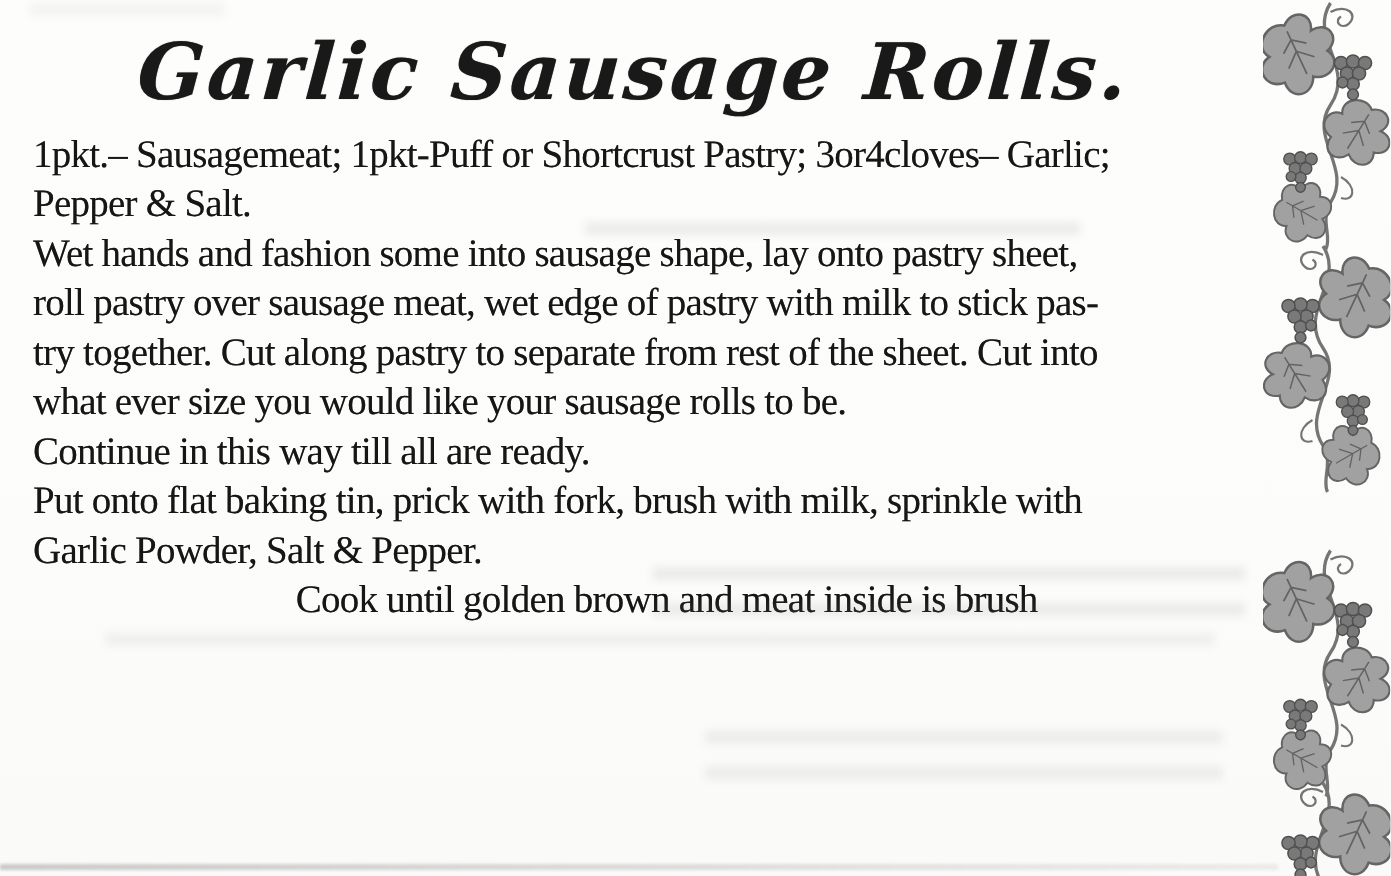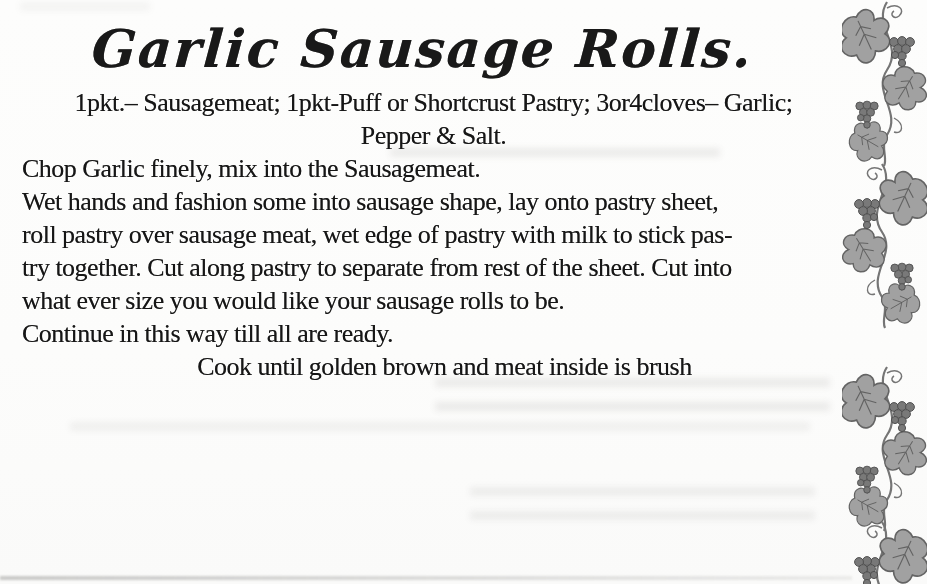--- a/index.html
+++ b/index.html
@@ -37,21 +37,21 @@
   .content p {
     margin: 0;
     padding-left: 22px;
     font-size: 26px;
     line-height: 33px;
     letter-spacing: -0.5px;
     white-space: pre-line;
     color: #161616;
     text-shadow: 0 0 0.4px rgba(0,0,0,0.5);
   }
-  .p-ingredients { margin-top: 18px; text-align: center; }
+  .p-ingredients { margin-top: 18px; }
   .p-chop       { margin-top: 27px; }
   .p-shape      { margin-top: 32px; }
   .p-bake       { margin-top: 26px; }
   .p-cook       { margin-top: 21px; text-align: center; padding-left: 0; width: 845px; }
 
   .vine {
     position: absolute; top: 0; right: 0;
     width: 85px; height: 584px;
     opacity: 0.92;
   }
@@ -78,26 +78,27 @@
 </style>
 </head>
 <body>
 
 <div class="paper"></div>
 
 <div class="content">
   <h1 class="title">Garlic Sausage Rolls.</h1>
   <p class="p-ingredients">1pkt.– Sausagemeat; 1pkt-Puff or Shortcrust Pastry; 3or4cloves– Garlic;
 Pepper &amp; Salt.</p>
-  <p class="p-chop">Chop Garlic finely, mix into the Sausagemeat.</p>
   <p class="p-shape">Wet hands and fashion some into sausage shape, lay onto pastry sheet,
 roll pastry over sausage meat, wet edge of pastry with milk to stick pas-
 try together. Cut along pastry to separate from rest of the sheet. Cut into
 what ever size you would like your sausage rolls to be.
 Continue in this way till all are ready.</p>
+  <p class="p-bake">Put onto flat baking tin, prick with fork, brush with milk, sprinkle with
+Garlic Powder, Salt &amp; Pepper.</p>
   <p class="p-cook">Cook until golden brown and meat inside is brush</p>
 </div>
 
 <svg class="vine" viewBox="0 0 85 584" xmlns="http://www.w3.org/2000/svg" aria-hidden="true">
   <defs>
     <g id="leaf">
       <path d="M0,-22 C9,-30 20,-22 14,-12 C26,-14 30,0 18,4 C24,14 12,22 3,15 C-2,26 -16,24 -15,11 C-28,10 -29,-6 -17,-8 C-24,-18 -9,-29 0,-22 Z" fill="#9a9a9a" stroke="#585858" stroke-width="1.6"></path>
       <path d="M0,-18 L0,12 M0,-4 L-9,4 M0,-4 L9,4 M0,-12 L-8,-6 M0,-12 L8,-6" stroke="#4f4f4f" stroke-width="1.1" fill="none" opacity="0.9"></path>
     </g>
     <g id="grapes" fill="#6e6e6e" stroke="#424242" stroke-width="1">

